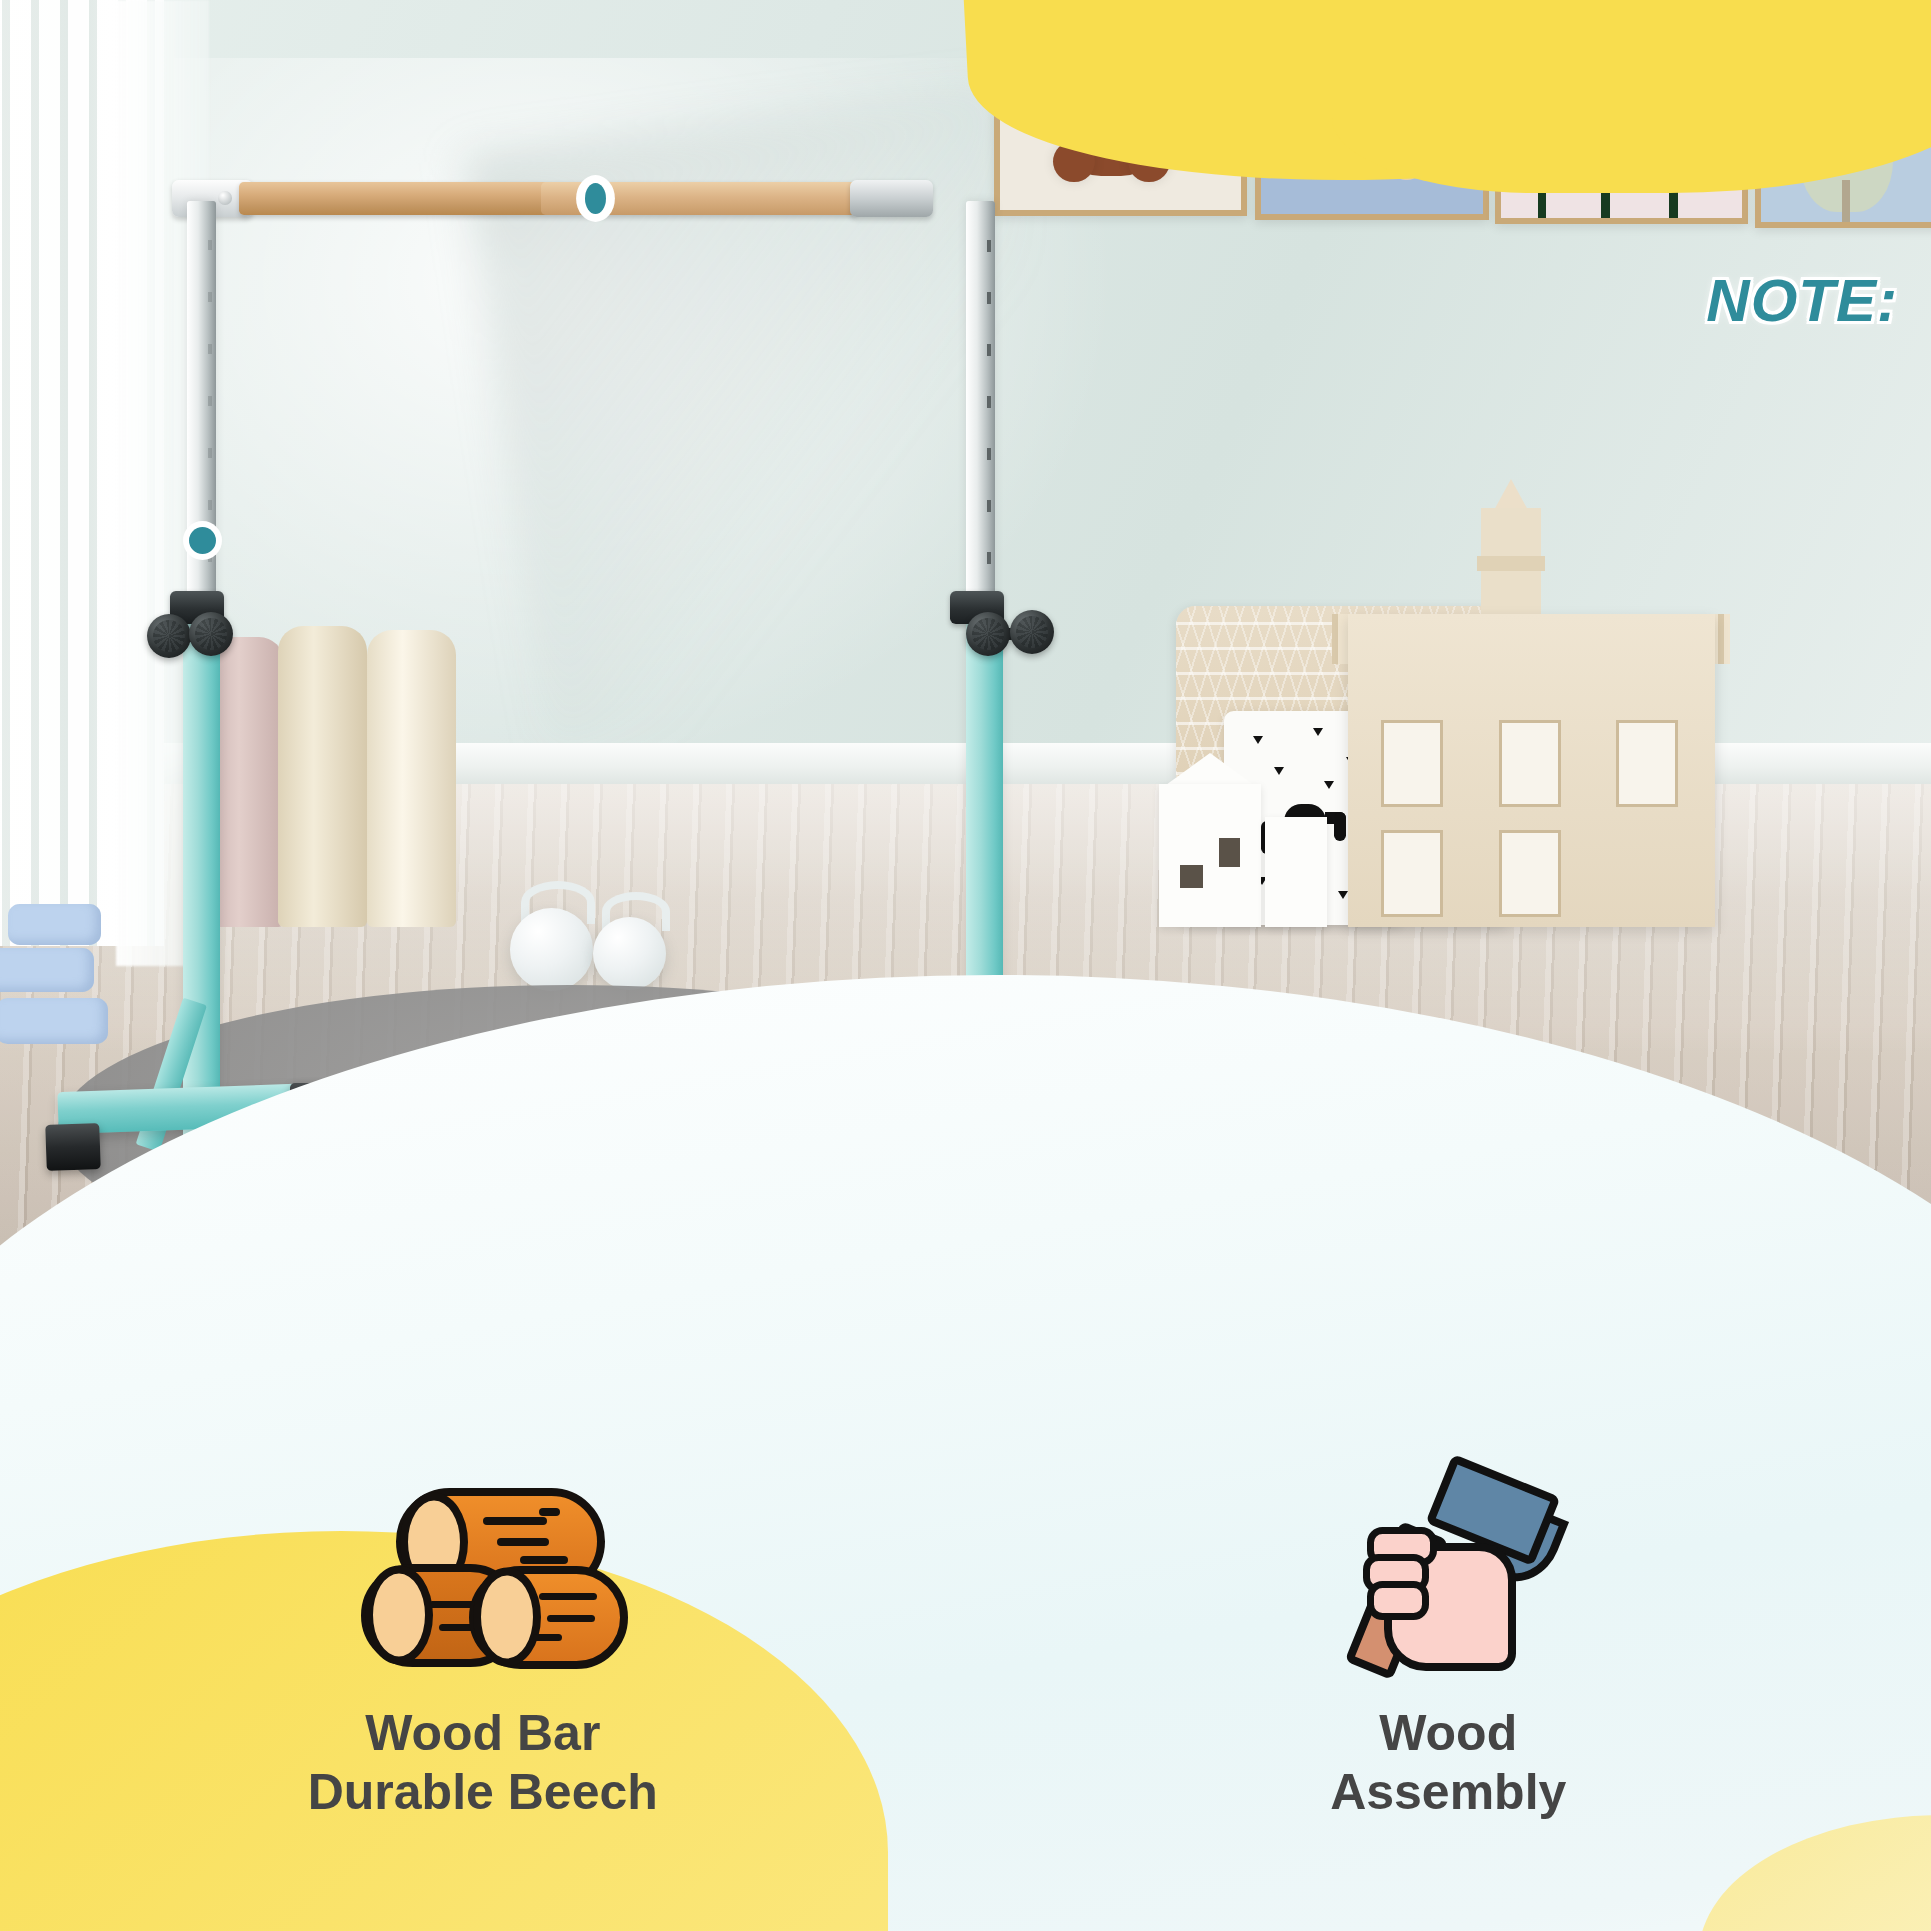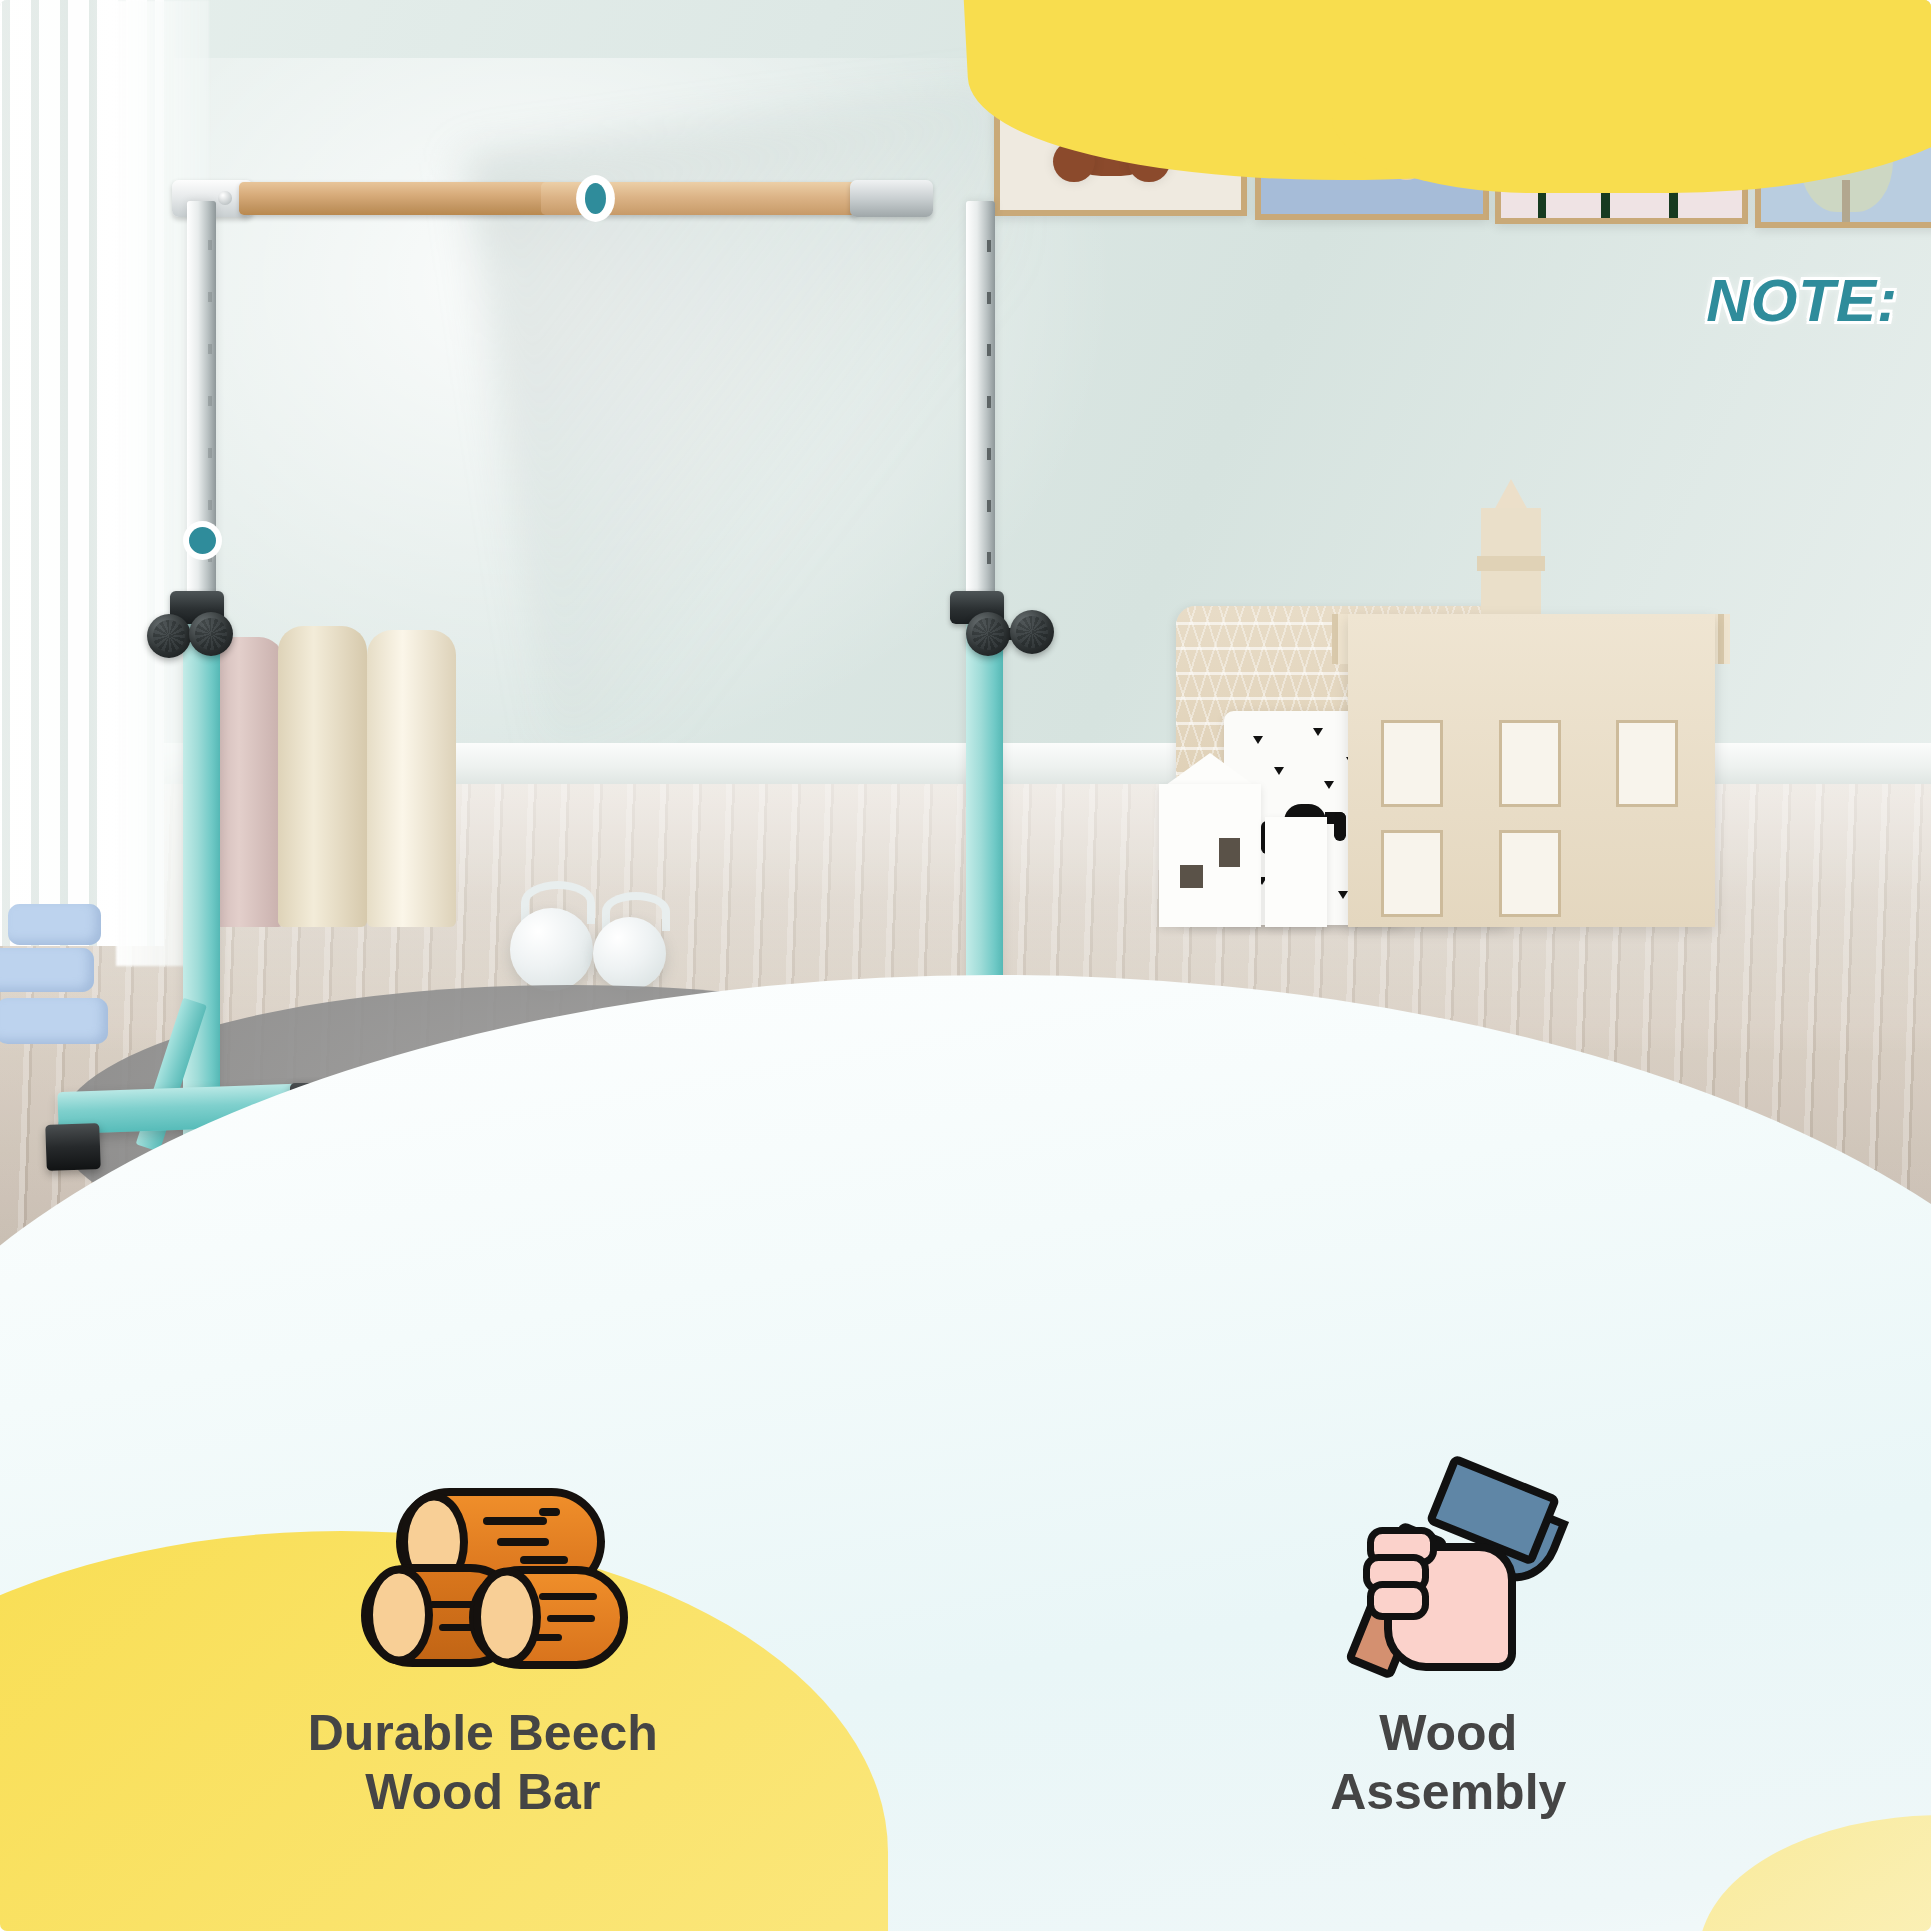--- a/index.html
+++ b/index.html
@@ -1,17 +1,17 @@
 <!DOCTYPE html>
 <html><head>
 <meta charset="utf-8">
 <style>
   html,body{margin:0;padding:0;}
   body{width:1931px;height:1931px;overflow:hidden;font-family:"Liberation Sans",sans-serif;}
-  #stage{position:relative;width:1931px;height:1931px;overflow:hidden;background:#ffffff;border-radius:7px;}
+  #stage{position:relative;width:1931px;height:1931px;overflow:hidden;background:#ffffff;}
 
   
   #photo{position:absolute;left:0;top:0;width:1931px;height:1284px;overflow:hidden;
          background:linear-gradient(170deg,#dfe9e6 0%,#dbe6e3 30%,#e3ebe8 60%,#eef3f1 100%);}
 
   .wall{position:absolute;left:0;top:0;width:1931px;height:966px;
         background:linear-gradient(115deg,#e6efec 0%,#dde8e5 35%,#d6e3df 60%,#e9f0ee 100%);}
   .wall-glow{position:absolute;left:174px;top:58px;width:966px;height:734px;
         background:radial-gradient(ellipse at 35% 30%,rgba(255,255,255,.85),rgba(255,255,255,0) 68%);}
   .wall-shadow{position:absolute;left:502px;top:116px;width:541px;height:599px;
@@ -482,22 +482,22 @@
           </div>
           <div class="log lg-br">
               <div class="end"></div>
             <div class="gr" style="left:62px;top:19.3px;width:58px;"></div>
             <div class="gr" style="left:70px;top:41px;width:48px;"></div>
             <div class="gr" style="left:56px;top:60px;width:29px;"></div>
           </div>
         </div>
       </div>
       <div class="feat-label">
+        <div>Wood Bar</div>
         <div>Durable Beech</div>
-        <div>Wood Bar</div>
       </div>
     </div>
 
     <div class="feat">
       <div class="feat-icon">
         <div class="hammer">
           <div class="hm-claw"></div>
           <div class="hm-head"></div>
           <div class="hm-handle"></div>
           <div class="hm-hand"></div>

